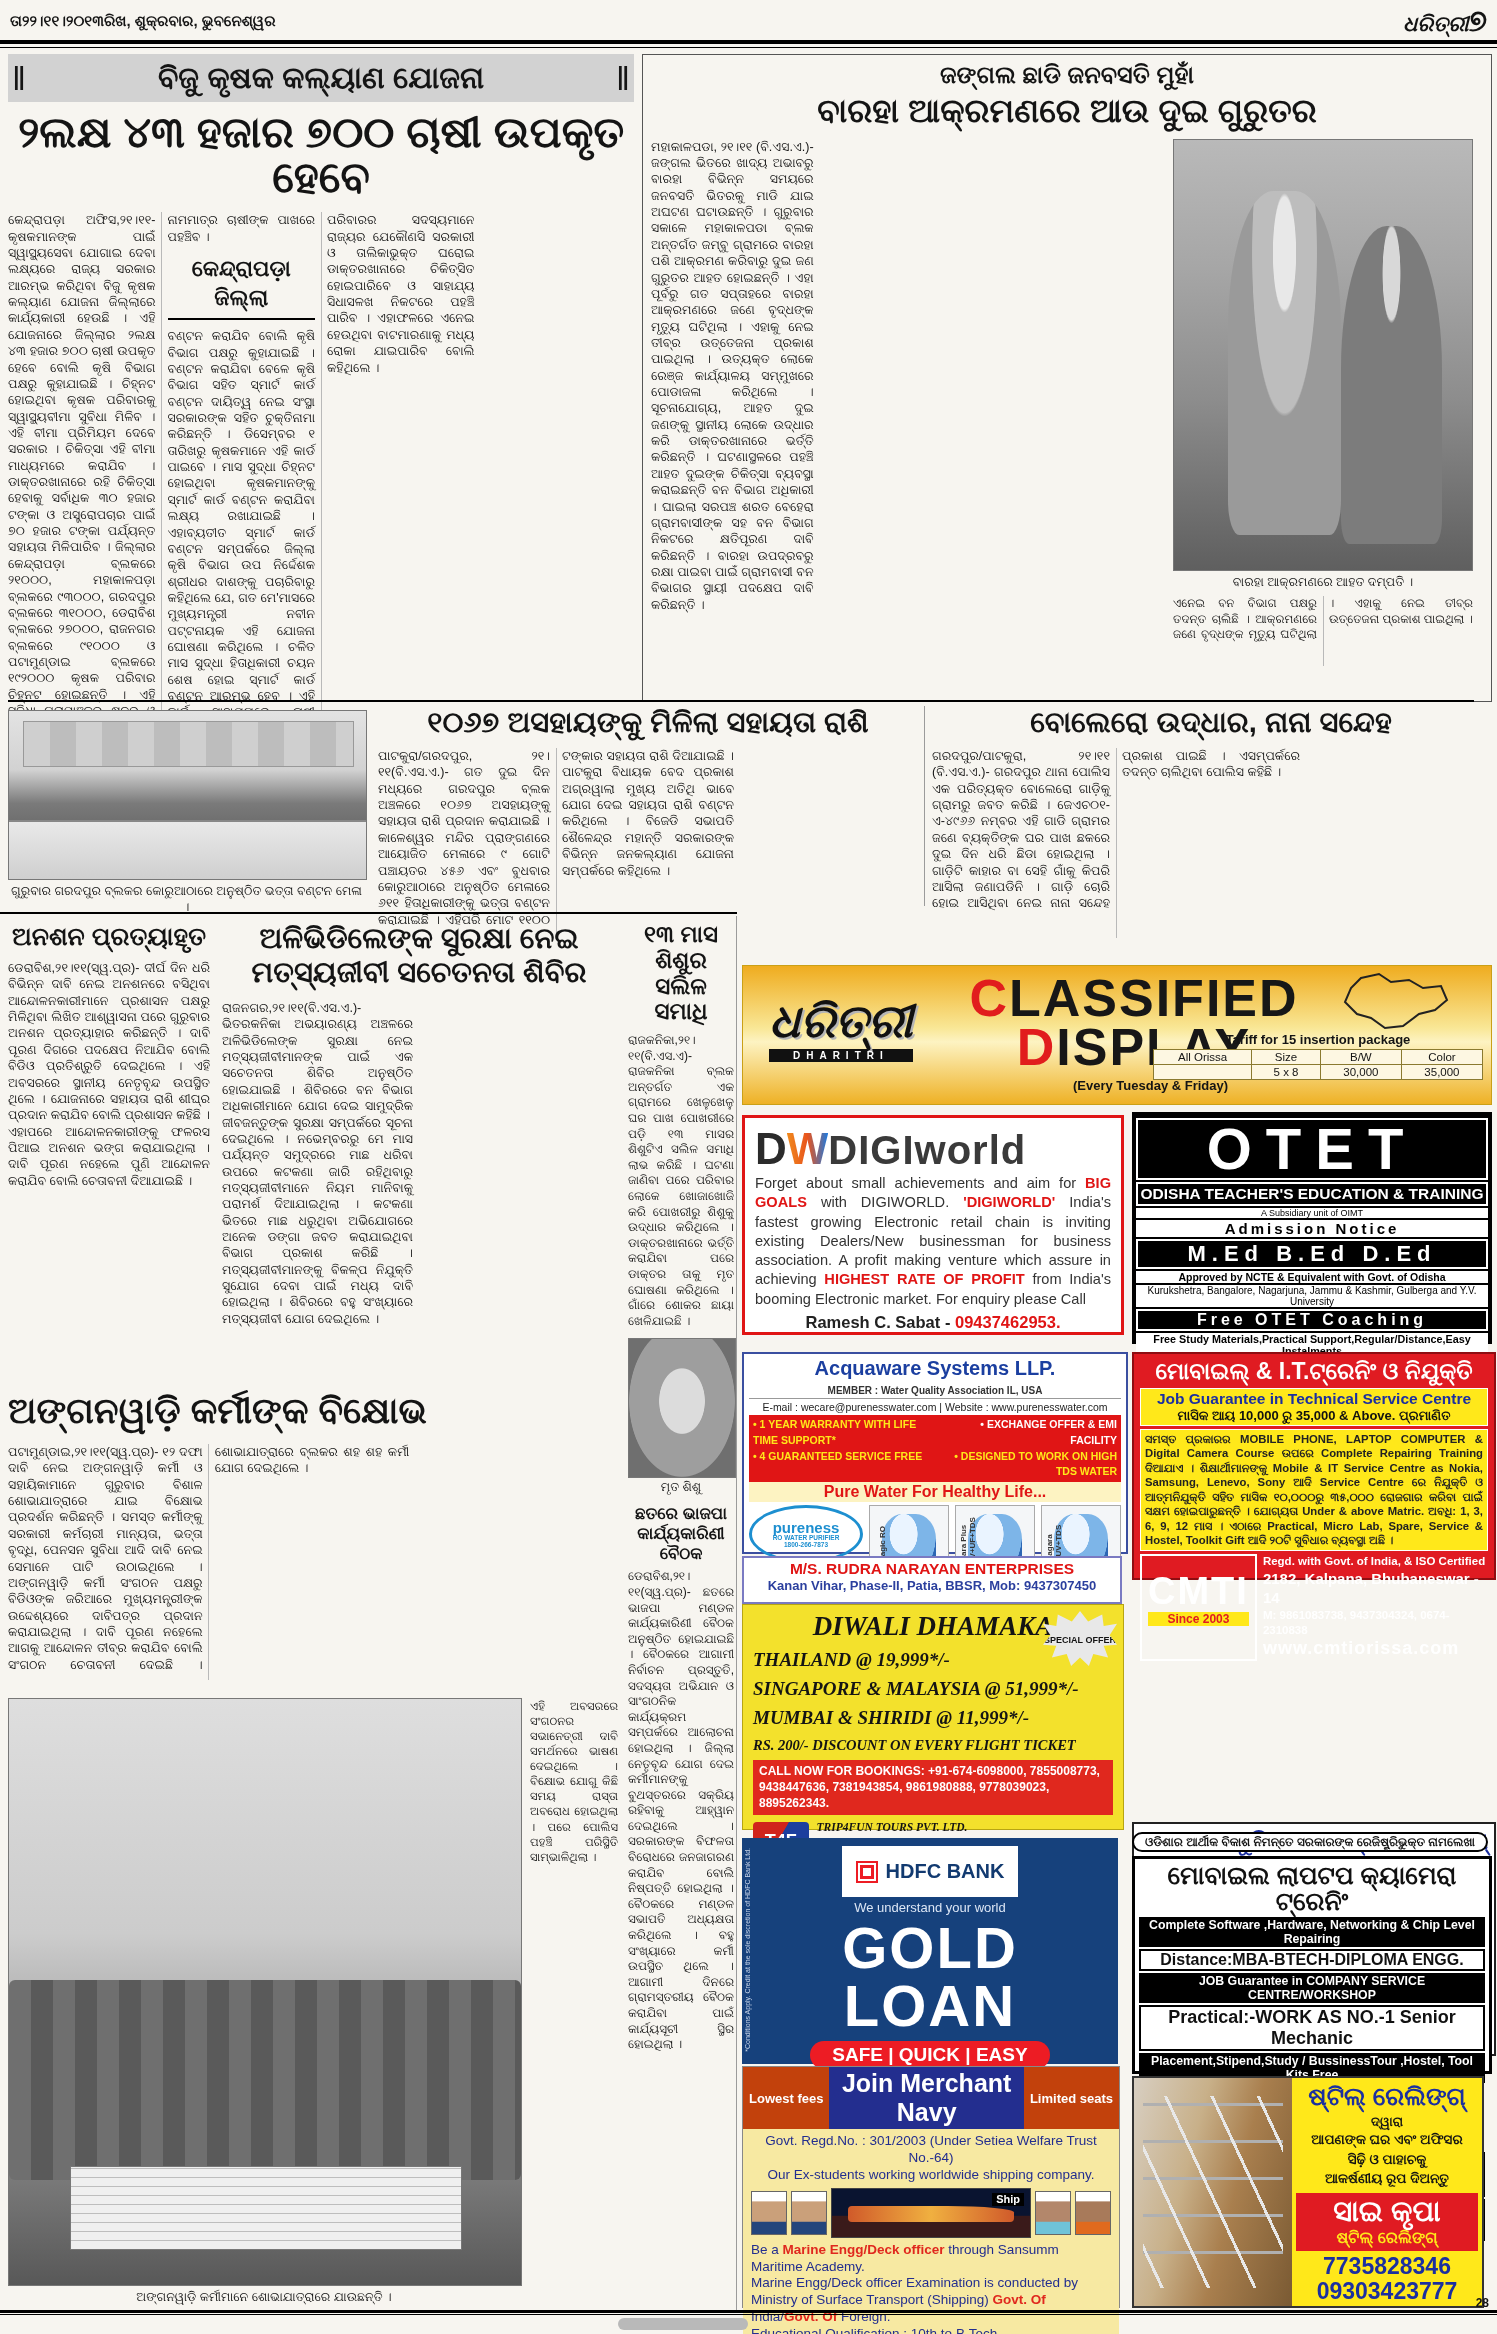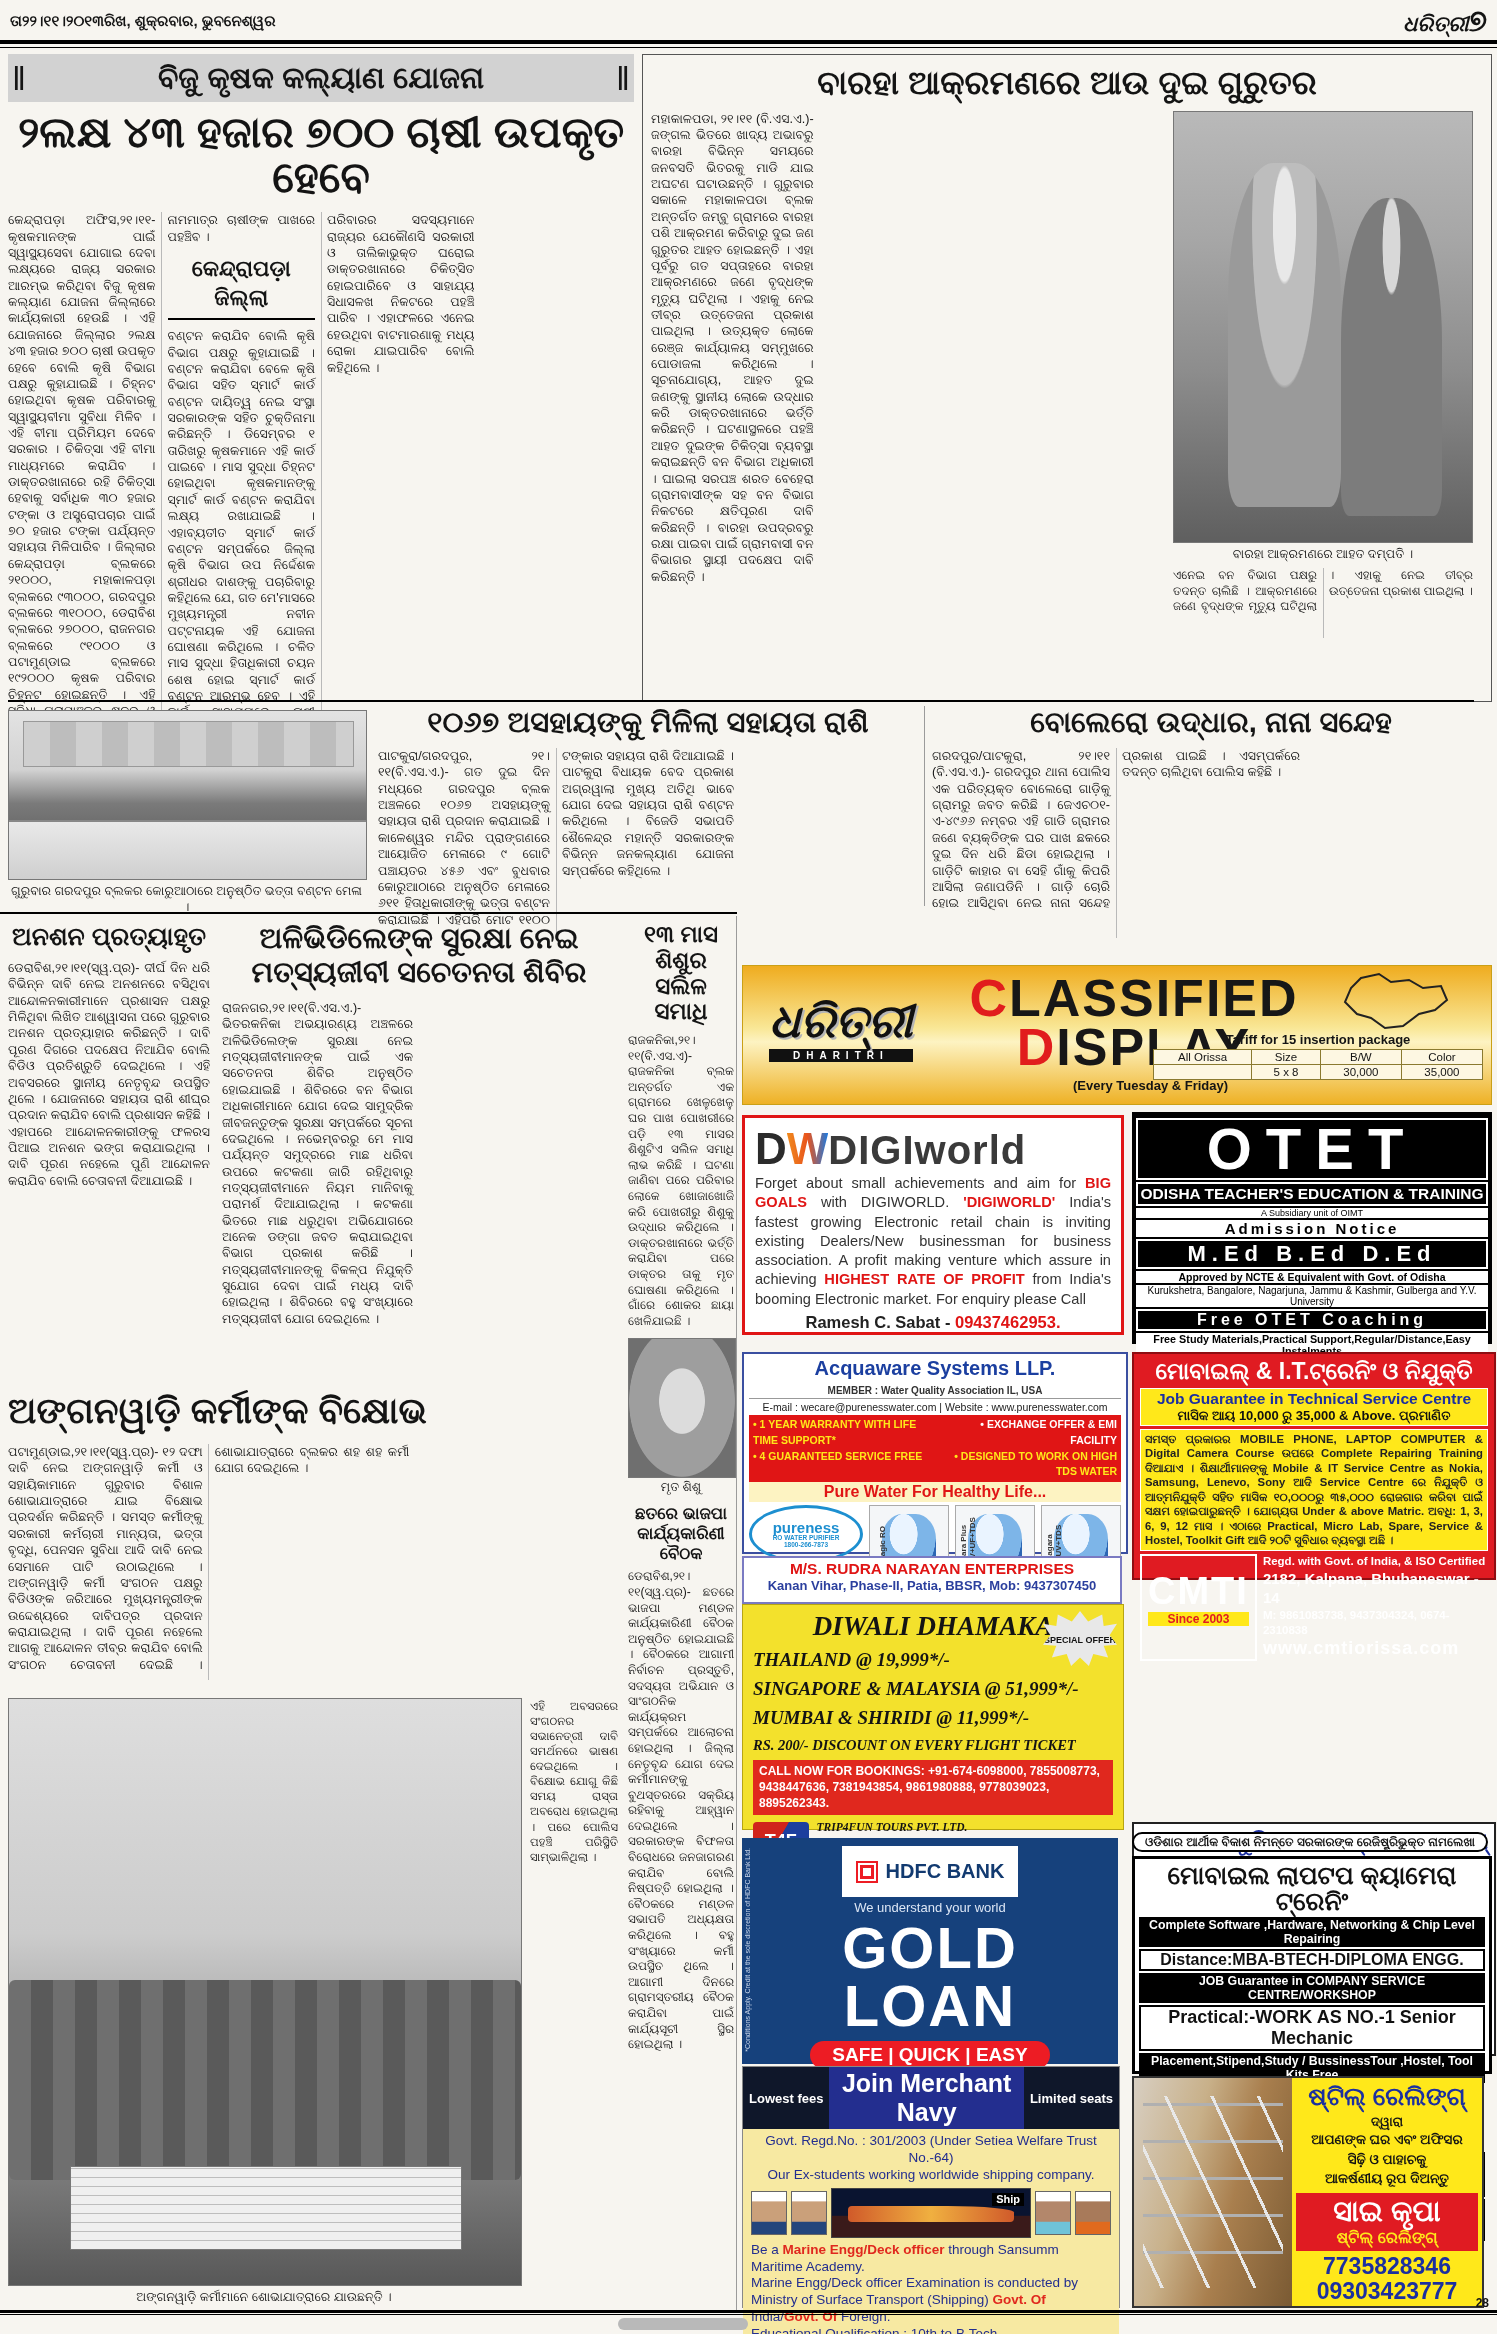--- a/index.html
+++ b/index.html
@@ -111,21 +111,21 @@
   .hdfc-title{font-size:58px;font-weight:900;letter-spacing:2px;line-height:1.0;margin-top:4px;}
   .hdfc-pill{display:inline-block;background:#ed1c24;color:#fff;border-radius:18px;font-weight:900;font-size:19px;padding:3px 22px;margin-top:6px;}
   .hdfc-names{display:flex;margin-top:8px;}
   .hdfc-names .cell{flex:1;}
   .hdfc-names .nm{font-size:19px;font-weight:900;}
   .hdfc-names .ph{font-size:25px;font-weight:900;}
   .hdfc-side{position:absolute;left:2px;top:10px;font-size:7px;writing-mode:vertical-rl;transform:rotate(180deg);color:#c9d6ea;}
   .hdfc-vr{width:2px;background:#9fb4d4;}
   
   .navy-head{display:flex;}
-  .navy-head .red{background:#0f172a;color:#fff;font-size:13px;font-weight:bold;padding:16px 6px;display:flex;align-items:center;}
+  .navy-head .red{background:#c2410c;color:#fff;font-size:13px;font-weight:bold;padding:16px 6px;display:flex;align-items:center;}
   .navy-head .blue{background:#232e8f;color:#fff;font-size:25px;font-weight:900;flex:1;text-align:center;padding:2px 0;}
   .navy-body{background:#f7e9a2;color:#232e8f;padding:4px 8px;font-size:13.5px;line-height:1.25;}
   .navy-red{color:#e0281e;font-weight:bold;}
   .navy-strip{display:flex;gap:4px;align-items:center;margin:4px 0;}
   .face{width:34px;height:42px;background:linear-gradient(180deg,#fff 0 22%,#caa07a 23% 70%,#23457c 71% 100%);border:1px solid #666;}
   .face.c2{background:linear-gradient(180deg,#fff 0 22%,#b3876b 23% 70%,#6fc3d8 71% 100%);}
   .face.c3{background:linear-gradient(180deg,#fff 0 22%,#a87a5a 23% 70%,#e06a1e 71% 100%);}
   .shipimg{flex:1;height:48px;background:linear-gradient(180deg,#0a1430 0 55%,#3a1a1a 56% 100%);position:relative;border:1px solid #444;}
   .shipimg::before{content:"";position:absolute;left:8%;bottom:30%;width:84%;height:34%;background:linear-gradient(90deg,#d05a2a,#f0b040,#d05a2a);border-radius:4px 40% 4px 4px;}
   .shipimg .lbl{position:absolute;right:6px;top:4px;background:#000;color:#fff;font-size:11px;font-weight:bold;padding:0 4px;}
@@ -200,20 +200,21 @@
     <div class="kicker-bar">ବିଜୁ କୃଷକ କଲ୍ୟାଣ ଯୋଜନା</div>
     <div class="h-xl" style="margin-top:8px;">୨ଲକ୍ଷ ୪୩ ହଜାର ୭୦୦ ଚାଷୀ ଉପକୃତ ହେବେ</div>
     <div class="colbody jt" style="margin-top:12px;height:520px;column-count:4;">
       <span>କେନ୍ଦ୍ରାପଡ଼ା ଅଫିସ,୨୧।୧୧- କୃଷକମାନଙ୍କ ପାଇଁ ସ୍ୱାସ୍ଥ୍ୟସେବା ଯୋଗାଇ ଦେବା ଲକ୍ଷ୍ୟରେ ରାଜ୍ୟ ସରକାର ଆରମ୍ଭ କରିଥିବା ବିଜୁ କୃଷକ କଲ୍ୟାଣ ଯୋଜନା ଜିଲ୍ଲାରେ କାର୍ଯ୍ୟକାରୀ ହେଉଛି । ଏହି ଯୋଜନାରେ ଜିଲ୍ଲାର ୨ଲକ୍ଷ ୪୩ ହଜାର ୭୦୦ ଚାଷୀ ଉପକୃତ ହେବେ ବୋଲି କୃଷି ବିଭାଗ ପକ୍ଷରୁ କୁହାଯାଇଛି । ଚିହ୍ନଟ ହୋଇଥିବା କୃଷକ ପରିବାରକୁ ସ୍ୱାସ୍ଥ୍ୟବୀମା ସୁବିଧା ମିଳିବ । ଏହି ବୀମା ପ୍ରିମିୟମ ଦେବେ ସରକାର । ଚିକିତ୍ସା ଏହି ବୀମା ମାଧ୍ୟମରେ କରାଯିବ । ଡାକ୍ତରଖାନାରେ ରହି ଚିକିତ୍ସା ହେବାକୁ ସର୍ବାଧିକ ୩୦ ହଜାର ଟଙ୍କା ଓ ଅସ୍ତ୍ରୋପଚାର ପାଇଁ ୭୦ ହଜାର ଟଙ୍କା ପର୍ଯ୍ୟନ୍ତ ସହାୟତା ମିଳିପାରିବ । ଜିଲ୍ଲାର କେନ୍ଦ୍ରାପଡ଼ା ବ୍ଲକରେ ୨୧୦୦୦, ମହାକାଳପଡ଼ା ବ୍ଲକରେ ୯୩୦୦୦, ଗରଦପୁର ବ୍ଲକରେ ୩୧୦୦୦, ଡେରାବିଶ ବ୍ଲକରେ ୨୭୦୦୦, ରାଜନଗର ବ୍ଲକରେ ୯୧୦୦୦ ଓ ପଟାମୁଣ୍ଡାଇ ବ୍ଲକରେ ୧୯୨୦୦୦ କୃଷକ ପରିବାର ଚିହ୍ନଟ ହୋଇଛନ୍ତି । ଏହି ସୁବିଧା ଗ୍ରାମାଞ୍ଚଳର କ୍ଷୁଦ୍ର ଓ ନାମମାତ୍ର ଚାଷୀଙ୍କ ପାଖରେ ପହଞ୍ଚିବ ।</span>
       <div class="subhead-box">କେନ୍ଦ୍ରାପଡ଼ା ଜିଲ୍ଲା</div>
       <span>ବଣ୍ଟନ କରାଯିବ ବୋଲି କୃଷି ବିଭାଗ ପକ୍ଷରୁ କୁହାଯାଇଛି । ବଣ୍ଟନ କରାଯିବା ବେଳେ କୃଷି ବିଭାଗ ସହିତ ସ୍ମାର୍ଟ କାର୍ଡ ବଣ୍ଟନ ଦାୟିତ୍ୱ ନେଇ ସଂସ୍ଥା ସରକାରଙ୍କ ସହିତ ଚୁକ୍ତିନାମା କରିଛନ୍ତି । ଡିସେମ୍ବର ୧ ତାରିଖରୁ କୃଷକମାନେ ଏହି କାର୍ଡ ପାଇବେ । ମାସ ସୁଦ୍ଧା ଚିହ୍ନଟ ହୋଇଥିବା କୃଷକମାନଙ୍କୁ ସ୍ମାର୍ଟ କାର୍ଡ ବଣ୍ଟନ କରାଯିବା ଲକ୍ଷ୍ୟ ରଖାଯାଇଛି । ଏହାବ୍ୟତୀତ ସ୍ମାର୍ଟ କାର୍ଡ ବଣ୍ଟନ ସମ୍ପର୍କରେ ଜିଲ୍ଲା କୃଷି ବିଭାଗ ଉପ ନିର୍ଦ୍ଦେଶକ ଶ୍ରୀଧର ଦାଶଙ୍କୁ ପଚାରିବାରୁ କହିଥିଲେ ଯେ, ଗତ ମେ'ମାସରେ ମୁଖ୍ୟମନ୍ତ୍ରୀ ନବୀନ ପଟ୍ଟନାୟକ ଏହି ଯୋଜନା ଘୋଷଣା କରିଥିଲେ । ଚଳିତ ମାସ ସୁଦ୍ଧା ହିତାଧିକାରୀ ଚୟନ ଶେଷ ହୋଇ ସ୍ମାର୍ଟ କାର୍ଡ ବଣ୍ଟନ ଆରମ୍ଭ ହେବ । ଏହି କାର୍ଡ ସାହାଯ୍ୟରେ ଚାଷୀ ପରିବାରର ସଦସ୍ୟମାନେ ରାଜ୍ୟର ଯେକୌଣସି ସରକାରୀ ଓ ତାଲିକାଭୁକ୍ତ ଘରୋଇ ଡାକ୍ତରଖାନାରେ ଚିକିତ୍ସିତ ହୋଇପାରିବେ ଓ ସାହାଯ୍ୟ ସିଧାସଳଖ ନିକଟରେ ପହଞ୍ଚି ପାରିବ । ଏହାଫଳରେ ଏନେଇ ହେଉଥିବା ବାଟମାରଣାକୁ ମଧ୍ୟ ରୋକା ଯାଇପାରିବ ବୋଲି କହିଥିଲେ ।</span>
     </div>
   </div>
 
   <div class="abs barha-box" style="left:642px;top:54px;width:832px;height:634px;">
+    <div class="h-k">ଜଙ୍ଗଲ ଛାଡି ଜନବସତି ମୁହାଁ</div>
     <div class="h-lg" style="margin-top:4px;">ବାରହା ଆକ୍ରମଣରେ ଆଉ ଦୁଇ ଗୁରୁତର</div>
     <div style="display:flex;gap:10px;margin-top:10px;">
       <div class="colbody jt" style="width:512px;height:545px;column-count:3;">ମହାକାଳପଡା, ୨୧।୧୧ (ବି.ଏସ.ଏ.)- ଜଙ୍ଗଲ ଭିତରେ ଖାଦ୍ୟ ଅଭାବରୁ ବାରହା ବିଭିନ୍ନ ସମୟରେ ଜନବସତି ଭିତରକୁ ମାଡି ଯାଇ ଅଘଟଣ ଘଟାଉଛନ୍ତି । ଗୁରୁବାର ସକାଳେ ମହାକାଳପଡା ବ୍ଲକ ଅନ୍ତର୍ଗତ ଜମ୍ବୁ ଗ୍ରାମରେ ବାରହା ପଶି ଆକ୍ରମଣ କରିବାରୁ ଦୁଇ ଜଣ ଗୁରୁତର ଆହତ ହୋଇଛନ୍ତି । ଏହା ପୂର୍ବରୁ ଗତ ସପ୍ତାହରେ ବାରହା ଆକ୍ରମଣରେ ଜଣେ ବୃଦ୍ଧଙ୍କ ମୃତ୍ୟୁ ଘଟିଥିଲା । ଏହାକୁ ନେଇ ତୀବ୍ର ଉତ୍ତେଜନା ପ୍ରକାଶ ପାଇଥିଲା । ଉତ୍ୟକ୍ତ ଲୋକେ ରେଞ୍ଜ କାର୍ଯ୍ୟାଳୟ ସମ୍ମୁଖରେ ପୋଡାଜଳା କରିଥିଲେ । ସୂଚନାଯୋଗ୍ୟ, ଆହତ ଦୁଇ ଜଣଙ୍କୁ ସ୍ଥାନୀୟ ଲୋକେ ଉଦ୍ଧାର କରି ଡାକ୍ତରଖାନାରେ ଭର୍ତ୍ତି କରିଛନ୍ତି । ଘଟଣାସ୍ଥଳରେ ପହଞ୍ଚି ଆହତ ଦୁଇଙ୍କ ଚିକିତ୍ସା ବ୍ୟବସ୍ଥା କରାଇଛନ୍ତି ବନ ବିଭାଗ ଅଧିକାରୀ । ଘାଇଲା ସରପଞ୍ଚ ଶରତ ବେହେରା ଗ୍ରାମବାସୀଙ୍କ ସହ ବନ ବିଭାଗ ନିକଟରେ କ୍ଷତିପୂରଣ ଦାବି କରିଛନ୍ତି । ବାରହା ଉପଦ୍ରବରୁ ରକ୍ଷା ପାଇବା ପାଇଁ ଗ୍ରାମବାସୀ ବନ ବିଭାଗର ସ୍ଥାୟୀ ପଦକ୍ଷେପ ଦାବି କରିଛନ୍ତି ।</div>
       <div style="width:300px;">
         <div class="photo ph-barha" style="position:relative;width:298px;height:430px;">
           <div class="fig1"></div>
             <div class="fig2"></div>
         </div>
         <div class="caption ctr" style="margin-top:4px;">ବାରହା ଆକ୍ରମଣରେ ଆହତ ଦମ୍ପତି ।</div>
         <div class="colbody jt" style="margin-top:6px;height:70px;column-count:2;font-size:11.8px;">ଏନେଇ ବନ ବିଭାଗ ପକ୍ଷରୁ ତଦନ୍ତ ଚାଲିଛି । ଆକ୍ରମଣରେ ଜଣେ ବୃଦ୍ଧଙ୍କ ମୃତ୍ୟୁ ଘଟିଥିଲା । ଏହାକୁ ନେଇ ତୀବ୍ର ଉତ୍ତେଜନା ପ୍ରକାଶ ପାଇଥିଲା ।</div>

